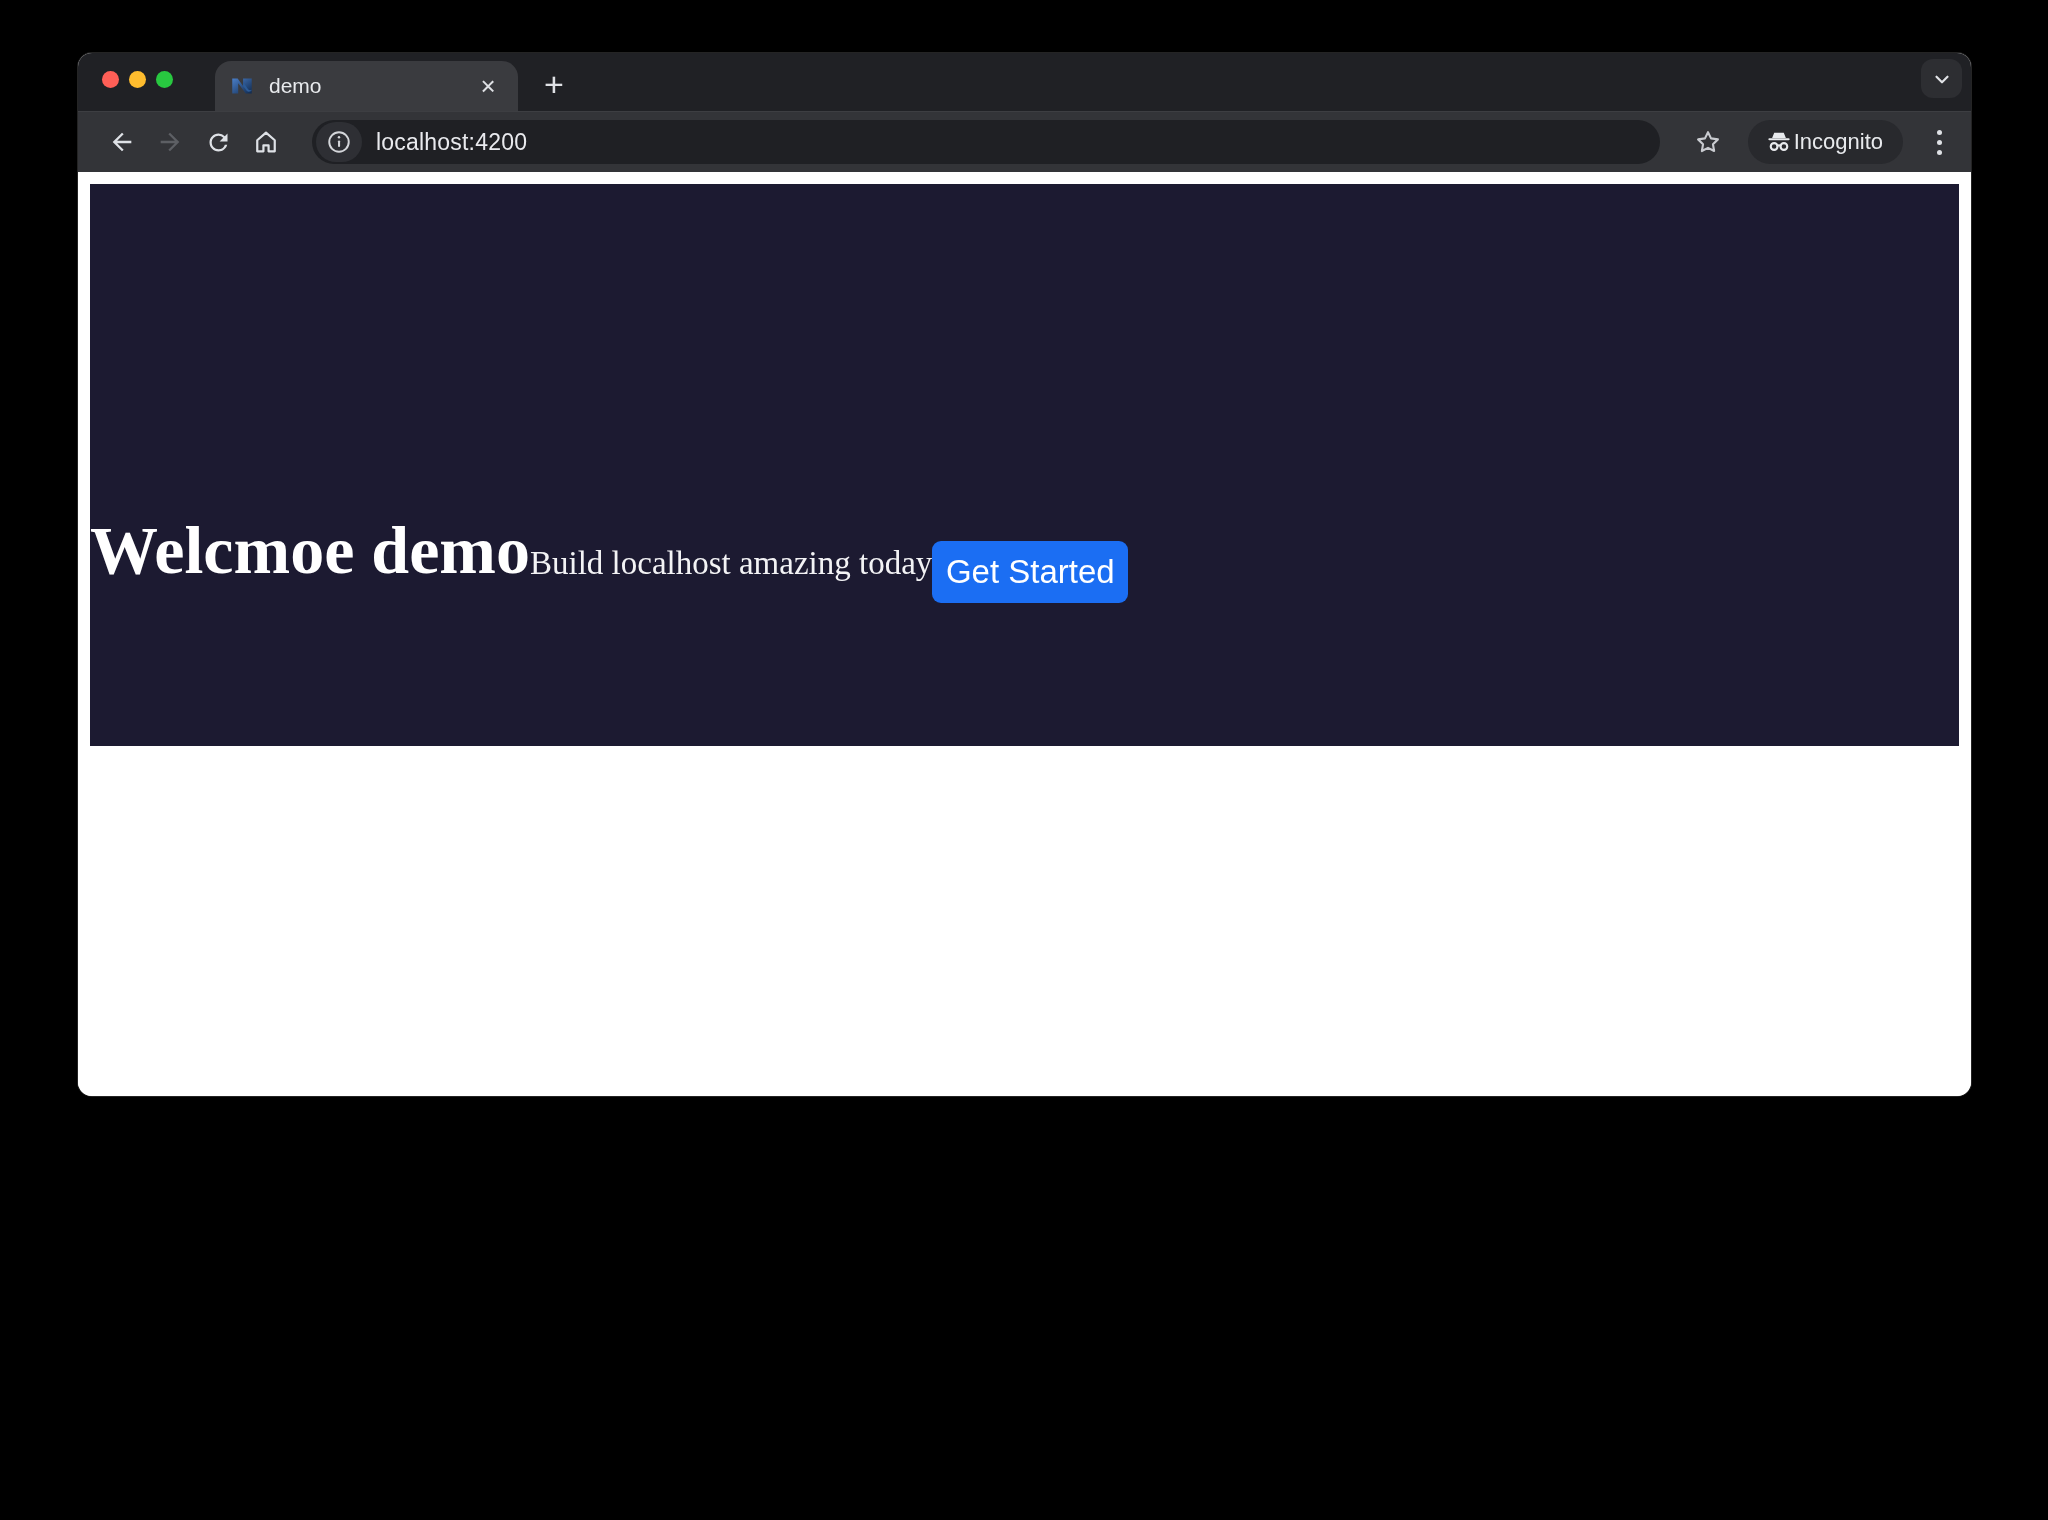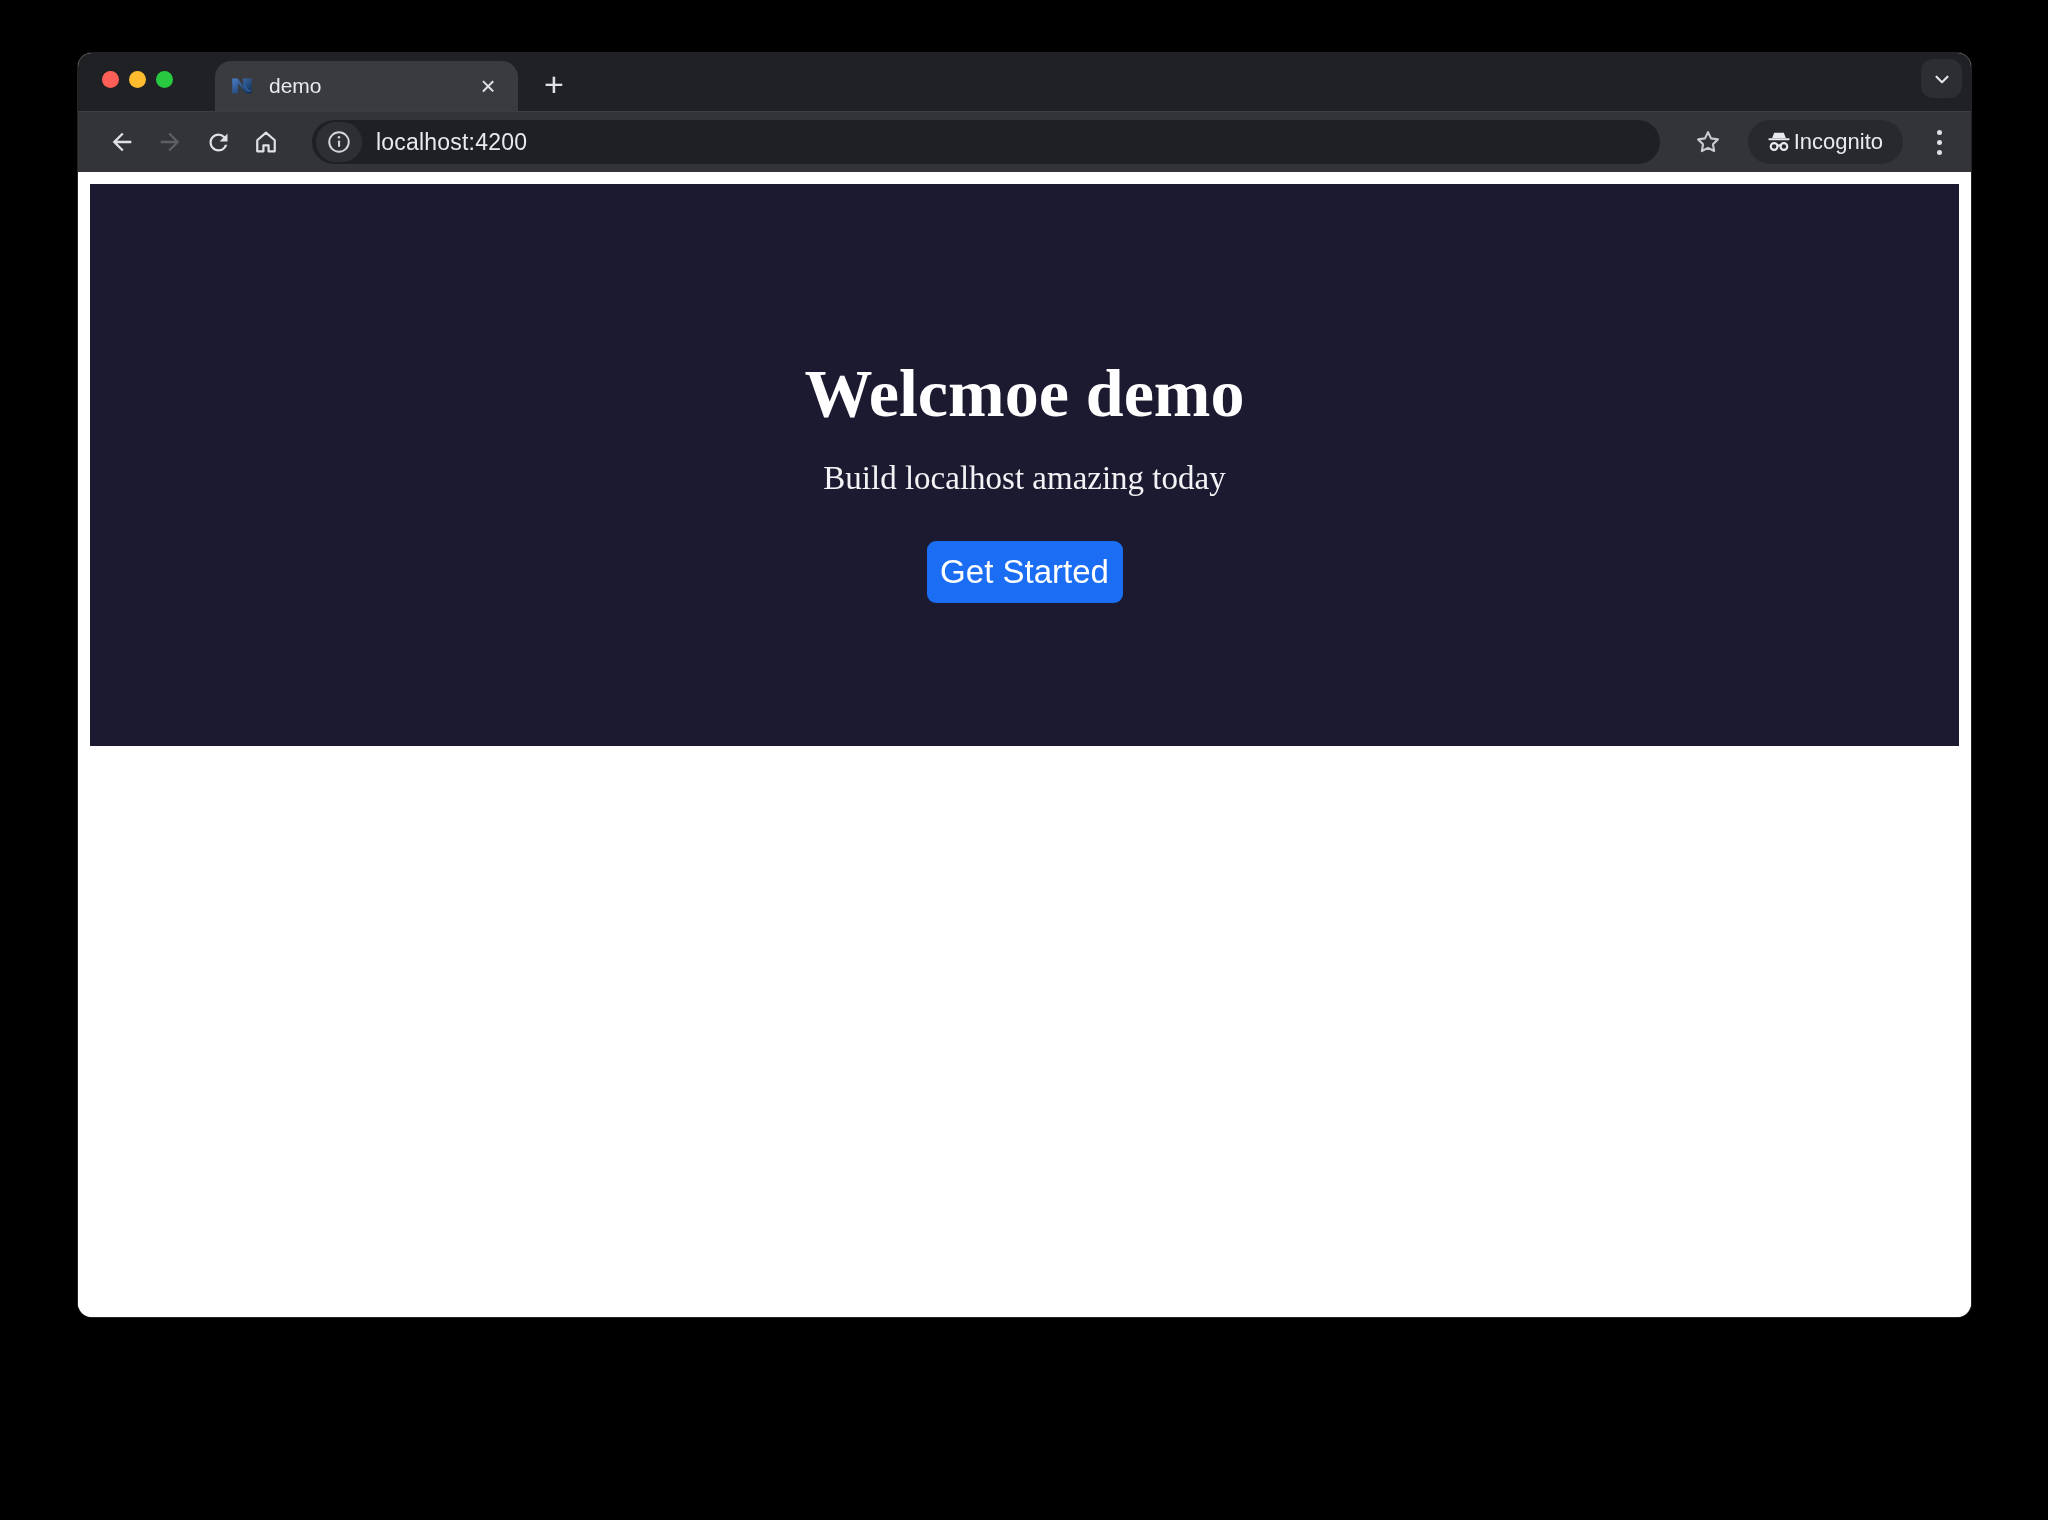--- a/index.html
+++ b/index.html
@@ -7,21 +7,21 @@
   body {
     background: #000000;
     font-family: "Liberation Sans", "DejaVu Sans", sans-serif;
     position: relative;
   }
 
   
   .window {
     position: absolute;
     left: 78px; top: 53px;
-    width: 1893px; height: 1264px;
+    width: 1893px; height: 1043px;
     border-radius: 14px;
     overflow: hidden;
     background: #ffffff;
     box-shadow: 0 0 0 1px rgba(255,255,255,0.14), 0 24px 70px rgba(0,0,0,0.65);
   }
 
   
   .tabstrip {
     height: 58px;
     background: #202125;
@@ -147,21 +147,21 @@
 
   
   .content {
     height: 1247px;
     background: #ffffff;
     overflow: hidden;
   }
   .hero {
     margin: 12px 12px 0 12px;
     height: 562px;
-    display: flex; flex-direction: column;
+    display: flex; flex-direction: row;
     align-items: center;
     padding-top: 170px;
     text-align: center;
   }
   .hero h1 {
     font-family: "Liberation Serif", "DejaVu Serif", serif;
     font-weight: 700;
     font-size: 68px;
     line-height: 1.16;
     color: #ffffff;

